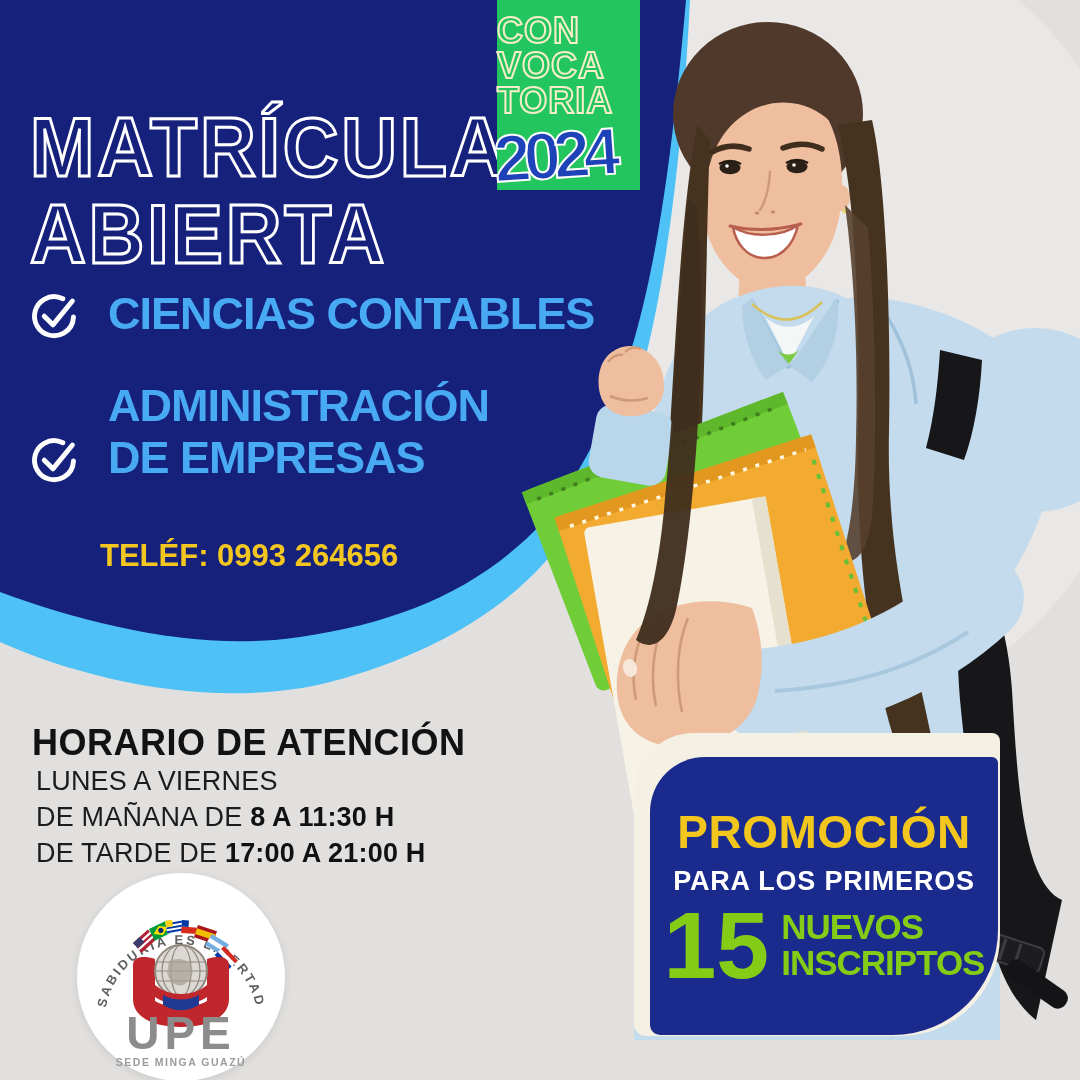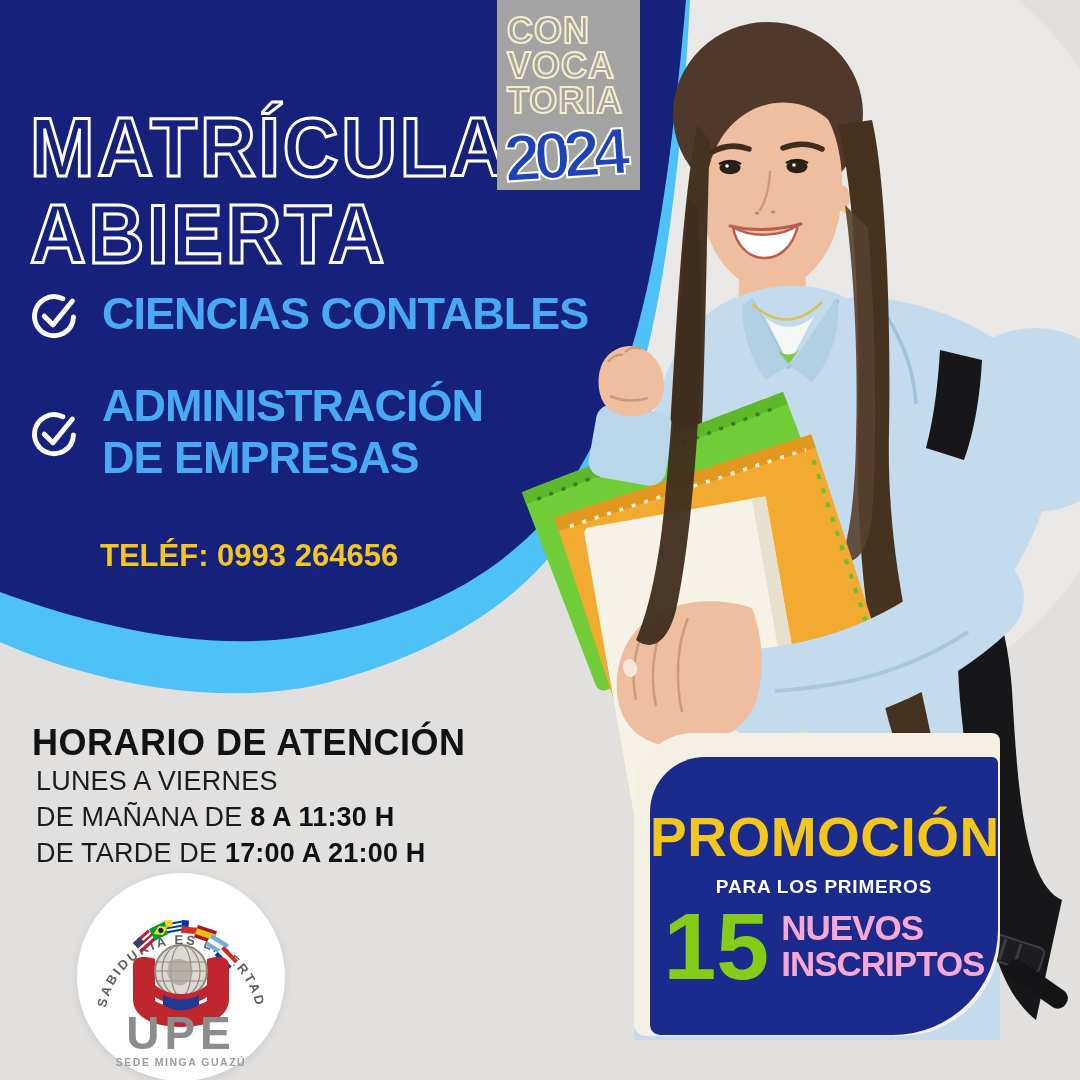--- a/index.html
+++ b/index.html
@@ -6,29 +6,29 @@
   #poster{position:relative;width:1080px;height:1080px;overflow:hidden;
     font-family:"Liberation Sans",sans-serif;background:#e1e0de;}
   #bg-art{position:absolute;left:0;top:0;width:1080px;height:1080px;}
 
   
   .headline{position:absolute;left:30px;top:104px;font-size:84px;font-weight:bold;
     line-height:1.04;letter-spacing:3px;color:transparent;-webkit-text-stroke:3px #ffffff;
     transform:scaleX(.92);transform-origin:left top;white-space:nowrap;}
 
   
-  .convo{position:absolute;left:497px;top:0;width:143px;height:190px;background:#a3a3a3;
-    box-sizing:border-box;padding:14px 0 0 10px;}
+  .convo{position:absolute;left:497px;top:0;width:143px;height:190px;background:#22c55e;
+    box-sizing:border-box;padding:14px 0 0 0;}
   .convo-line{font-size:36px;font-weight:bold;line-height:.97;letter-spacing:1px;
     color:transparent;-webkit-text-stroke:2px #f7edc9;}
   .convo-year{font-size:66px;font-weight:bold;color:#1e43b8;-webkit-text-stroke:2px #ffffff;
     letter-spacing:-7px;line-height:1;margin:2px 0 0 -3px;transform:rotate(-4deg);}
 
   
-  .prog-row{position:absolute;display:flex;gap:22px;align-items:center;}
+  .prog-row{position:absolute;display:flex;gap:28px;align-items:flex-end;}
   .prog-row .txt{font-size:45px;font-weight:bold;color:#49aaf4;line-height:1.16;
     letter-spacing:-1px;white-space:nowrap;}
   .row1{left:28px;top:288px;}
   .row2{left:28px;top:380px;}
 
   .telef{position:absolute;left:100px;top:538px;font-size:31px;font-weight:bold;
     color:#f3c71f;letter-spacing:0px;white-space:nowrap;}
 
   
   .sched-title{position:absolute;left:32px;top:722px;font-size:36px;font-weight:bold;
@@ -36,25 +36,25 @@
   .sched-lines{position:absolute;left:36px;top:763px;font-size:27px;color:#1c1c1c;
     line-height:1.34;letter-spacing:.2px;}
   .sched-lines b{font-weight:bold;color:#111;}
 
   
   .promo-back{position:absolute;left:634px;top:733px;width:366px;height:303px;
     background:#f4f0e4;border-radius:60px 8px 100px 12px;}
   .promo-box{position:absolute;left:650px;top:757px;width:348px;height:278px;
     background:#1b2b8d;border-radius:55px 6px 105px 10px;box-sizing:border-box;
     padding-top:48px;text-align:center;}
-  .promo-title{font-size:55px;font-weight:bold;color:#f2c61d;letter-spacing:.5px;}
-  .promo-sub{font-size:19px;font-weight:bold;color:#ffffff;letter-spacing:.8px;margin-top:7px;}
+  .promo-title{font-size:46px;font-weight:bold;color:#f2c61d;letter-spacing:.5px;}
+  .promo-sub{font-size:27px;font-weight:bold;color:#ffffff;letter-spacing:.8px;margin-top:7px;}
   .promo-row{display:flex;justify-content:center;align-items:center;gap:12px;margin-top:8px;}
   .promo-num{font-size:95px;font-weight:bold;color:#84cc16;line-height:.85;}
-  .promo-col{text-align:left;font-size:35px;font-weight:bold;color:#f9a8d4;
+  .promo-col{text-align:left;font-size:35px;font-weight:bold;color:#84cc16;
     line-height:1.05;letter-spacing:-1px;}
 
   
   .logo{position:absolute;left:77px;top:873px;width:208px;height:208px;border-radius:50%;
     background:#ffffff;box-shadow:0 2px 8px rgba(0,0,0,.10);}
   .logo svg{position:absolute;left:0;top:0;}
 </style>
 </head>
 <body>
 

